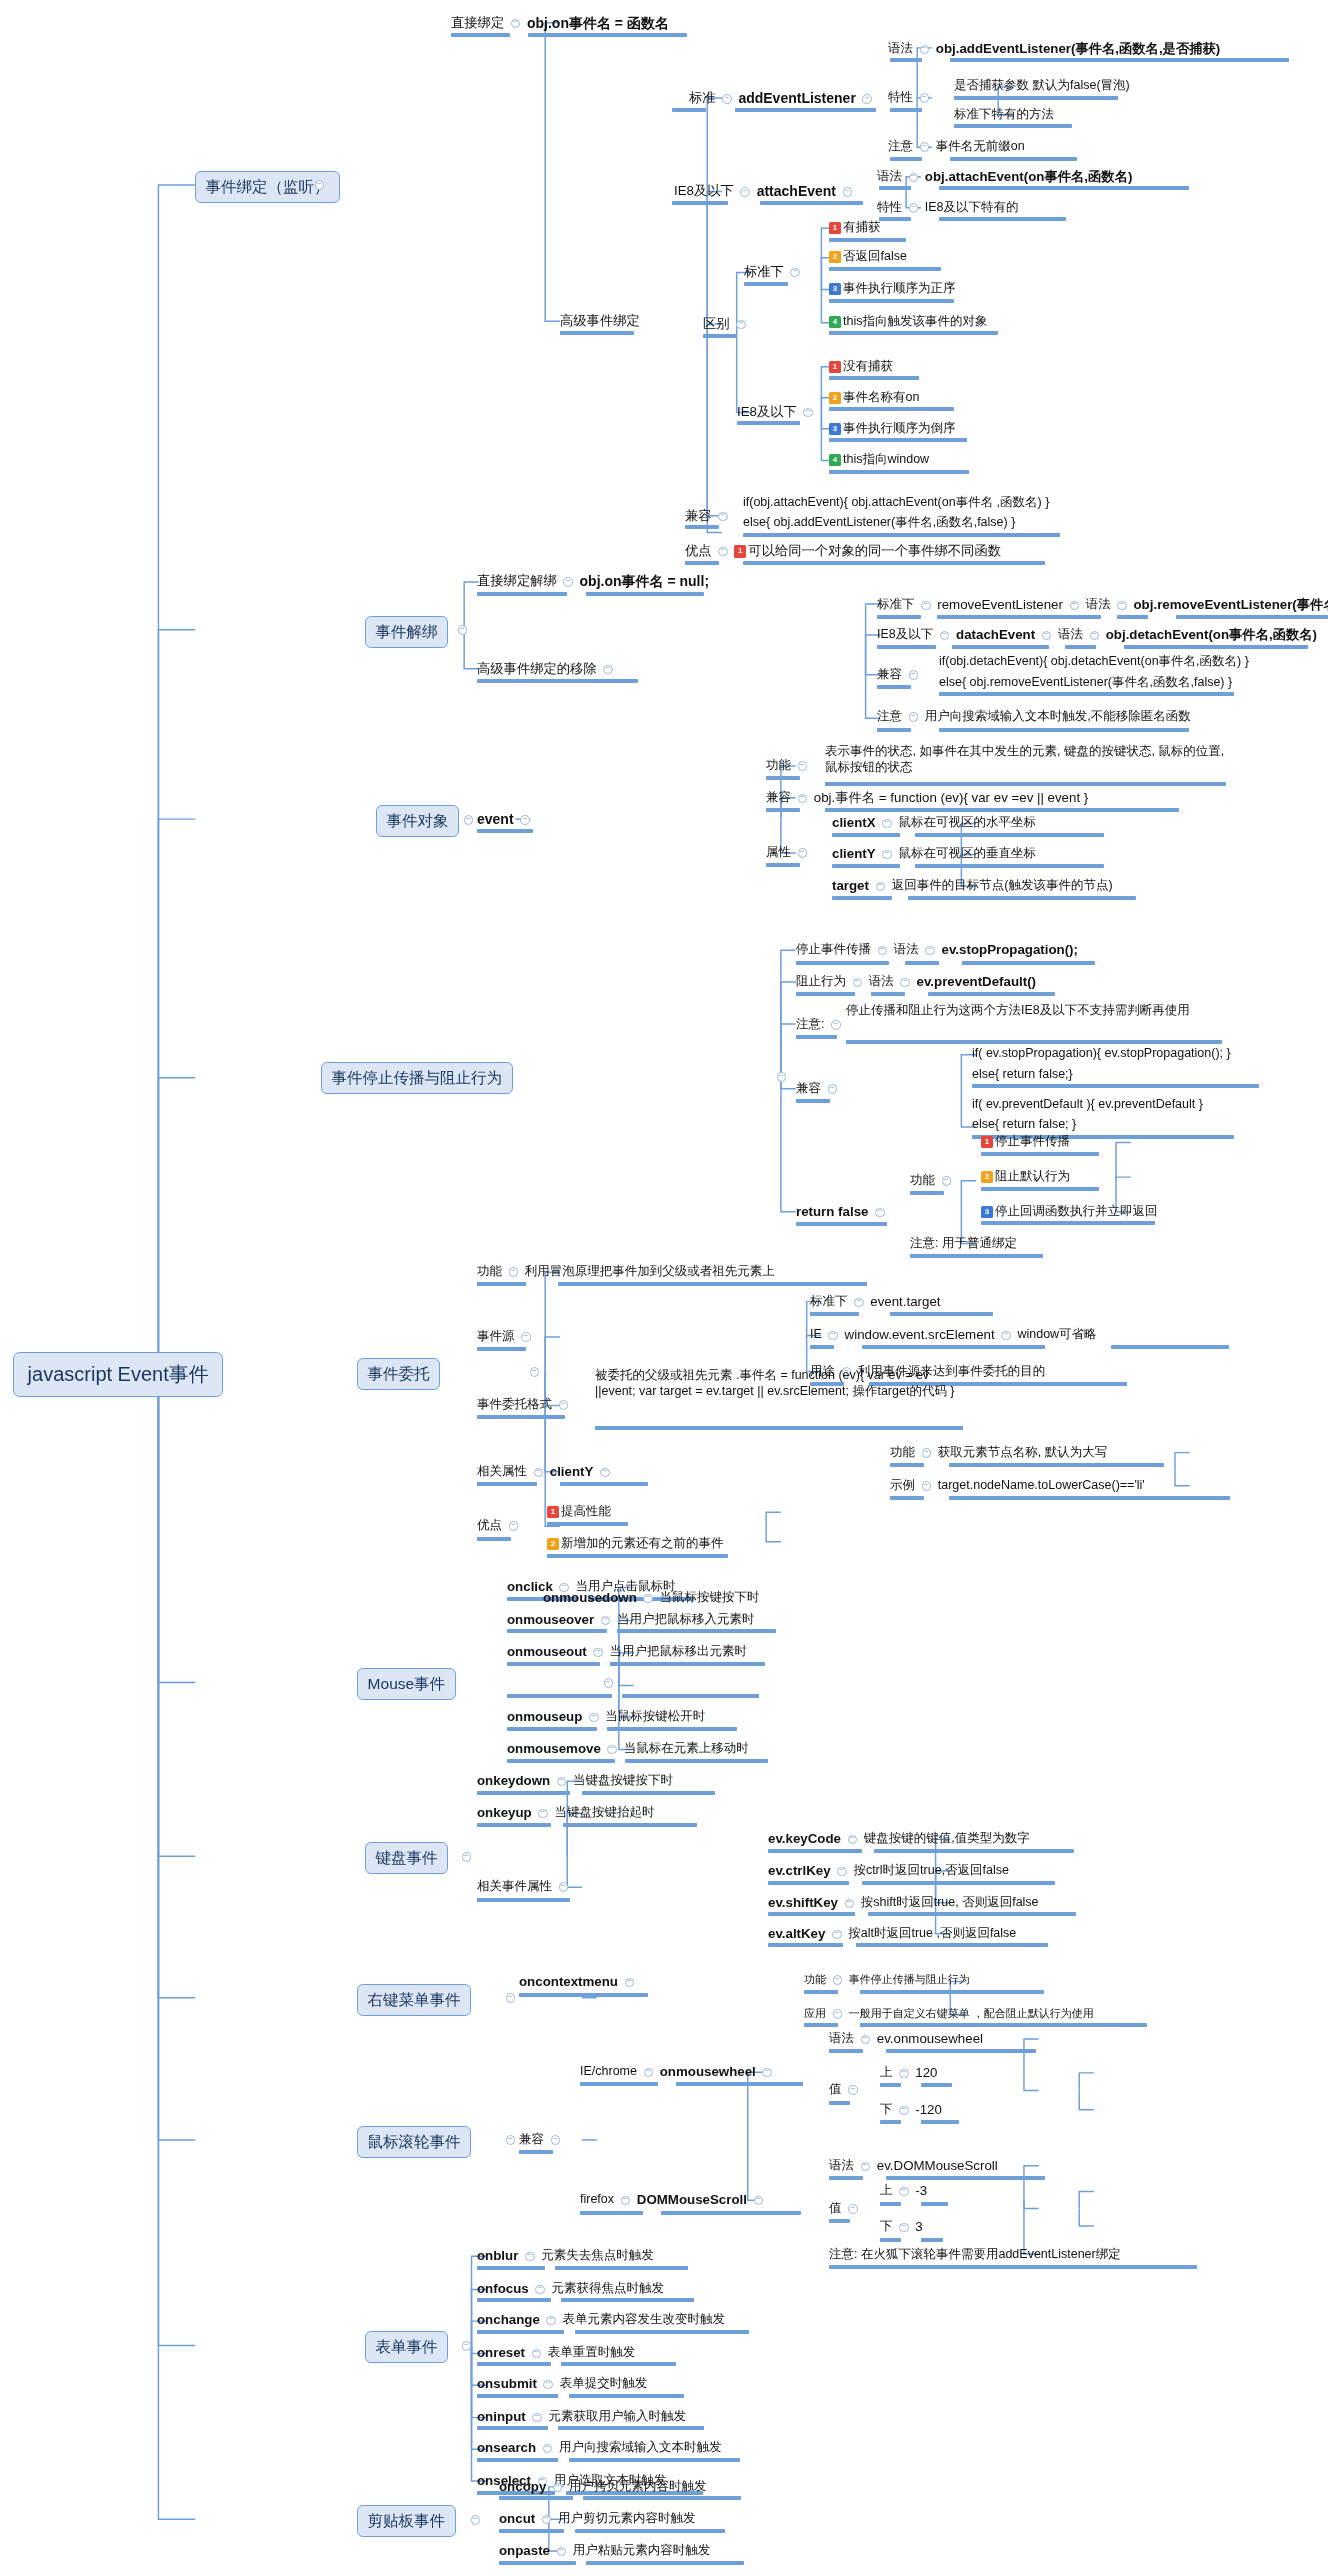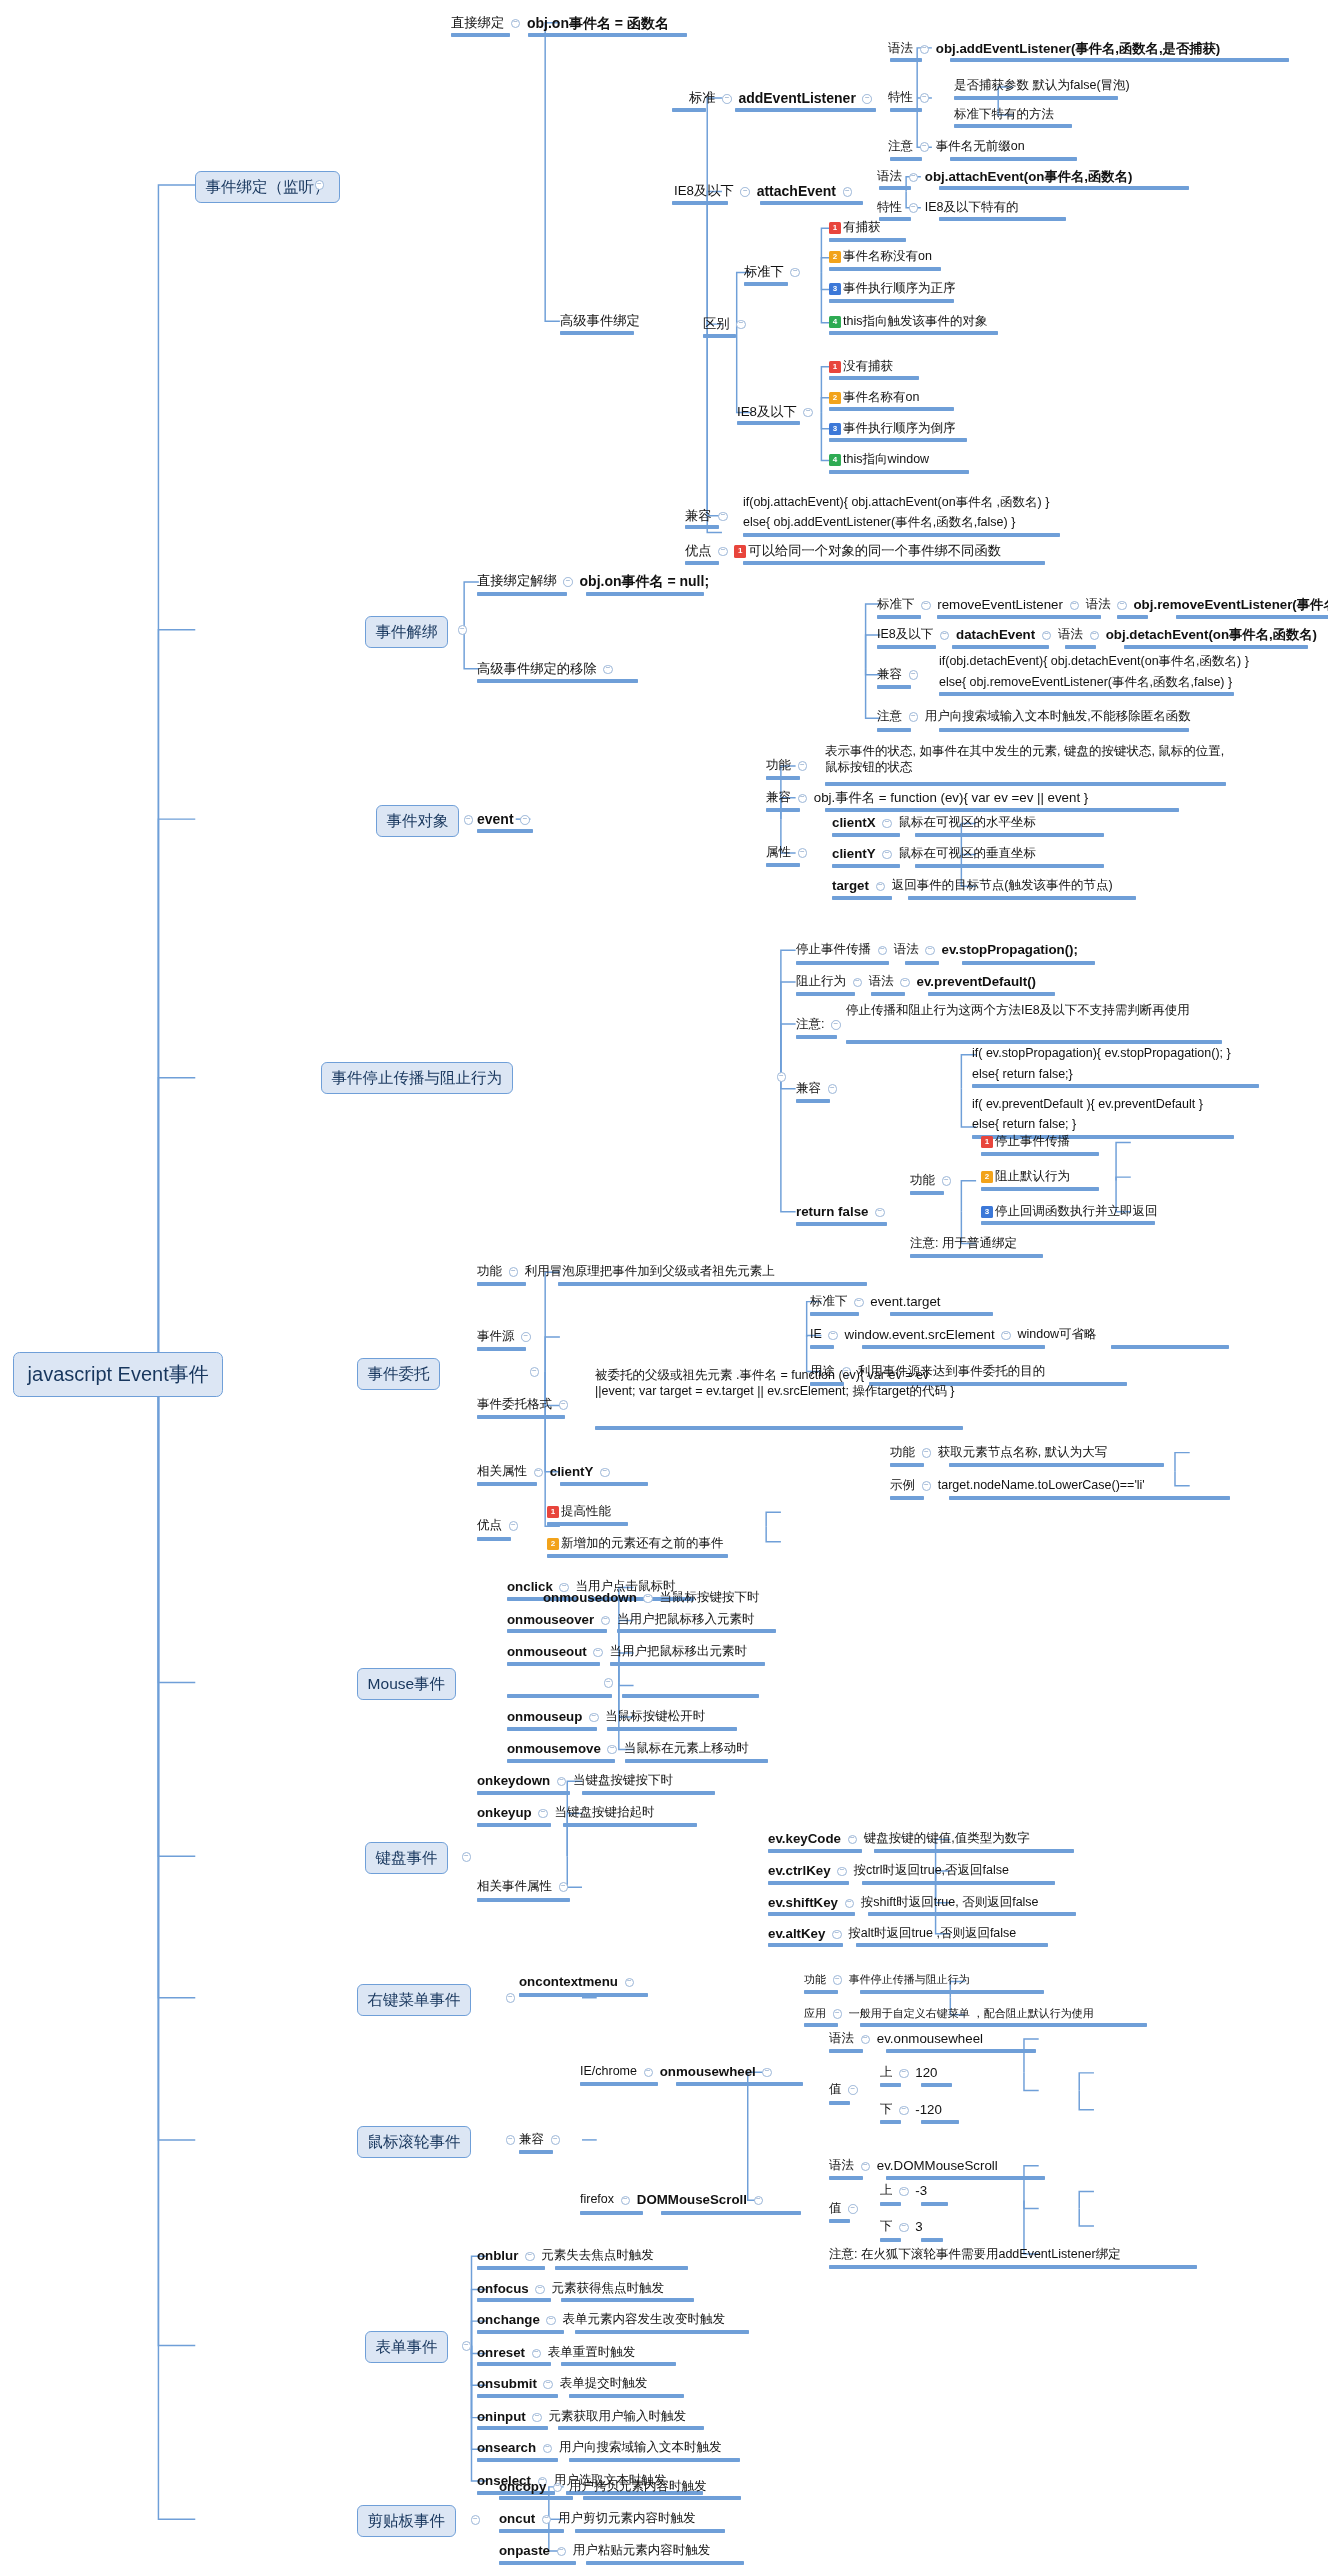--- a/index.html
+++ b/index.html
@@ -337,21 +337,21 @@
   <div class="ul" style="left:744px; top:282px; width:44px;"></div>
 
   <div class="node n4" style="left:829px; top:220px;">
     <span class="badge b-red">1</span>
     <span class="txt">有捕获</span>
   </div>
   <div class="ul" style="left:829px; top:238px; width:77px;"></div>
 
   <div class="node n4" style="left:829px; top:249px;">
     <span class="badge b-orange">2</span>
-    <span class="txt">事件名称没有on</span>
+    <span class="txt">否返回false</span>
   </div>
   <div class="ul" style="left:829px; top:267px; width:112px;"></div>
 
   <div class="node n4" style="left:829px; top:281px;">
     <span class="badge b-blue">3</span>
     <span class="txt">事件执行顺序为正序</span>
   </div>
   <div class="ul" style="left:829px; top:299px; width:125px;"></div>
 
   <div class="node n4" style="left:829px; top:314px;">

